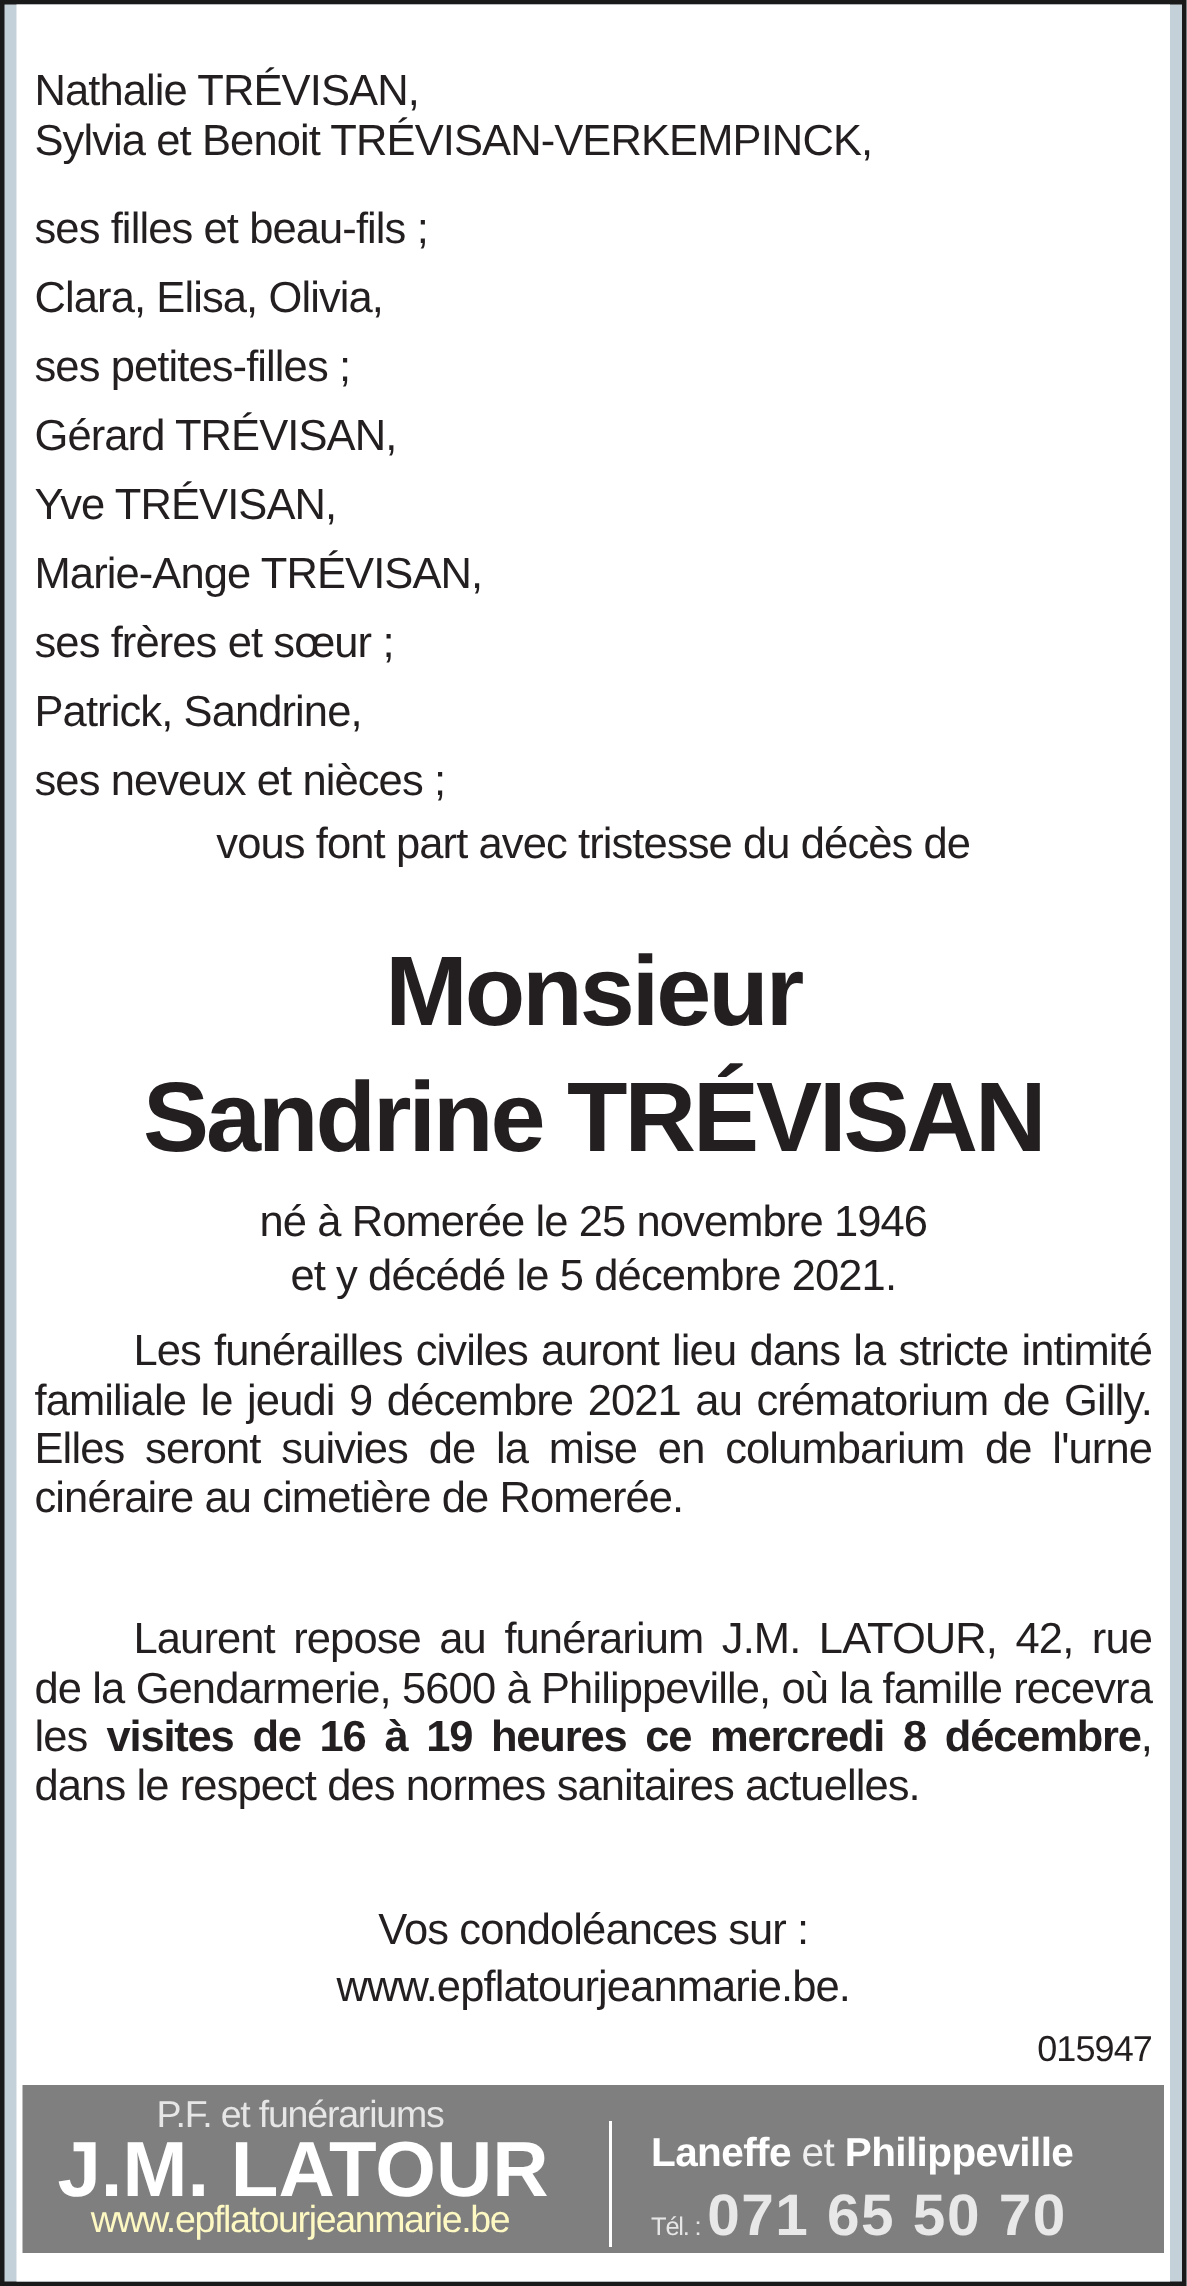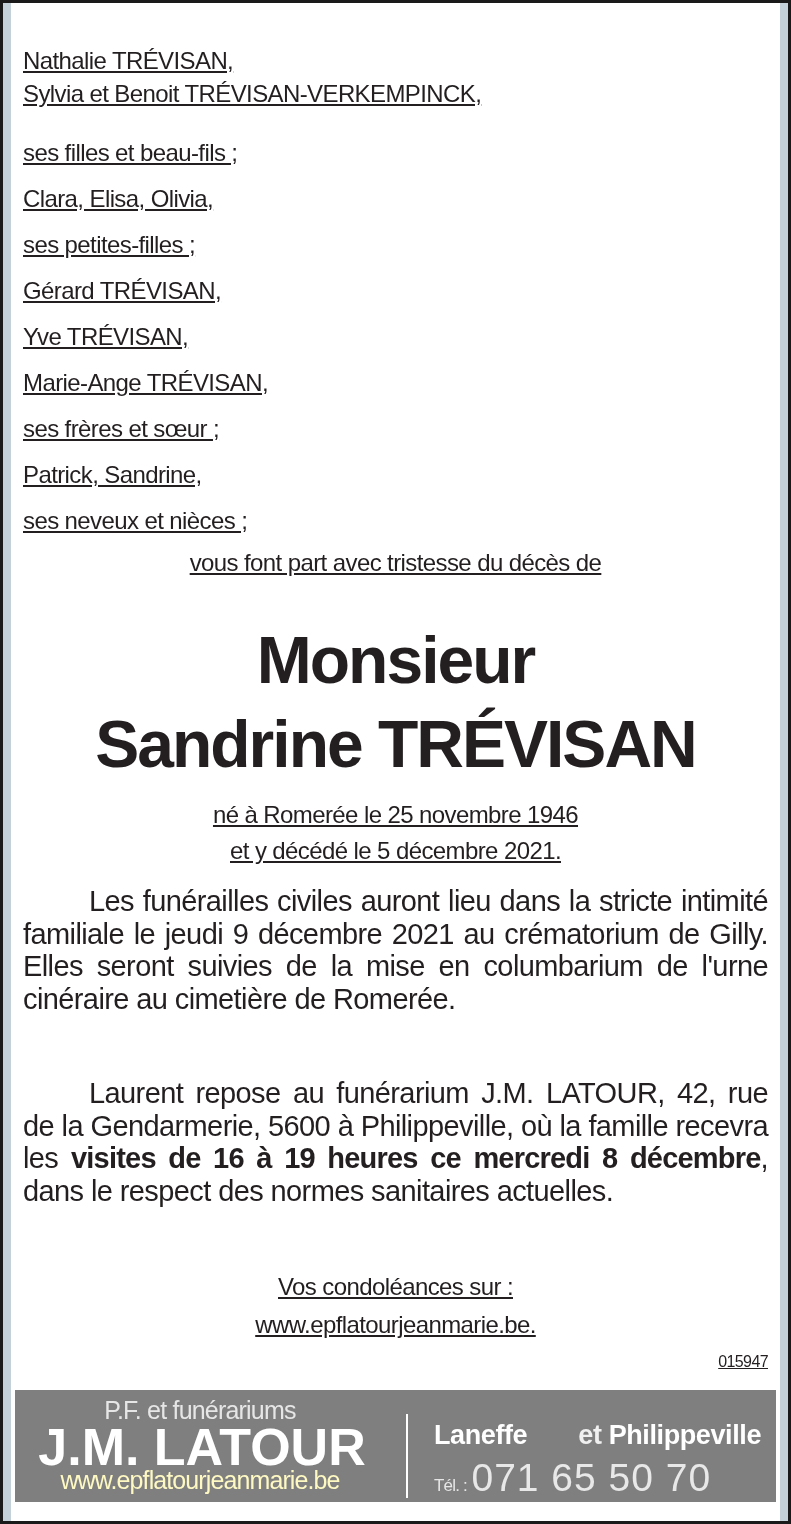--- a/index.html
+++ b/index.html
@@ -14,44 +14,43 @@
   .page {
     position: absolute;
     left: 8px; right: 8px; top: 0; bottom: 0;
     background: #ffffff;
     color: #231f20;
     font-family: "Liberation Sans", sans-serif;
   }
   .content { position: absolute; left: 12px; right: 12px; top: 0; }
   .line {
     position: absolute; left: 0; right: 0;
-    font-size: 24px; line-height: 44px;
+    font-size: 29px; line-height: 44px;
     letter-spacing: -0.6px;
     white-space: nowrap;
     transform-origin: left center;
-    text-decoration: underline;
   }
   .left { text-align: left; }
   .right { }
   .center { text-align: center; }
   .title {
     position: absolute; left: 0; right: 0; text-align: center;
     font-weight: bold; font-size: 66px; line-height: 74px;
     letter-spacing: -2px; color: #231f20; margin-top: 14px;
   }
   .para {
     position: absolute; left: 0; right: 0;
     font-size: 29px; line-height: 32.5px;
     text-align: justify; letter-spacing: -0.6px;
   }
   .para .indent { display: inline-block; width: 66px; }
   .para b { font-weight: bold; letter-spacing: -0.8px; }
   .ref {
     position: absolute; right: 0; top: 1350px;
-    font-size: 16px; letter-spacing: -0.6px; text-decoration: underline;
+    font-size: 24px; letter-spacing: -0.6px;
   }
   .banner {
     position: absolute; left: 4px; right: 4px; top: 1387px; height: 112px;
     background: #7f7f7f; color: #ffffff;
   }
   .banner .sub {
     position: absolute; left: 0; width: 370px; top: 6px; text-align: center;
     font-size: 25px; color: #e6e6e6; letter-spacing: -0.8px;
   }
   .banner .brand {
@@ -64,26 +63,26 @@
     font-size: 25px; color: #fef9c3; letter-spacing: -0.9px;
   }
   .banner .divider {
     position: absolute; left: 391px; top: 24px; width: 2px; height: 84px;
     background: #ffffff;
   }
   .banner .places {
     position: absolute; left: 419px; top: 30px;
     font-size: 27px; font-weight: bold; color: #ffffff; letter-spacing: -0.4px;
   }
-  .banner .places .et { font-weight: bold; color: #f0f0f0; margin-left: 44px; }
+  .banner .places .et { font-weight: normal; color: #f0f0f0; }
   .banner .tel {
     position: absolute; left: 419px; top: 66px; white-space: nowrap;
   }
   .banner .tel .lbl { font-size: 17px; color: #e6e6e6; letter-spacing: -0.8px; }
-  .banner .tel .num { font-size: 39px; font-weight: normal; color: #e8e8e8; letter-spacing: 1px; }
+  .banner .tel .num { font-size: 39px; font-weight: bold; color: #e8e8e8; letter-spacing: 1px; }
 </style>
 </head>
 <body>
 
 <div class="frame">
   <div class="page">
     <div class="content">
 
       <div class="line left" style="top:36px">Nathalie TRÉVISAN,</div>
       <div class="line left" style="top:69px">Sylvia et Benoit TRÉVISAN-VERKEMPINCK,</div>

